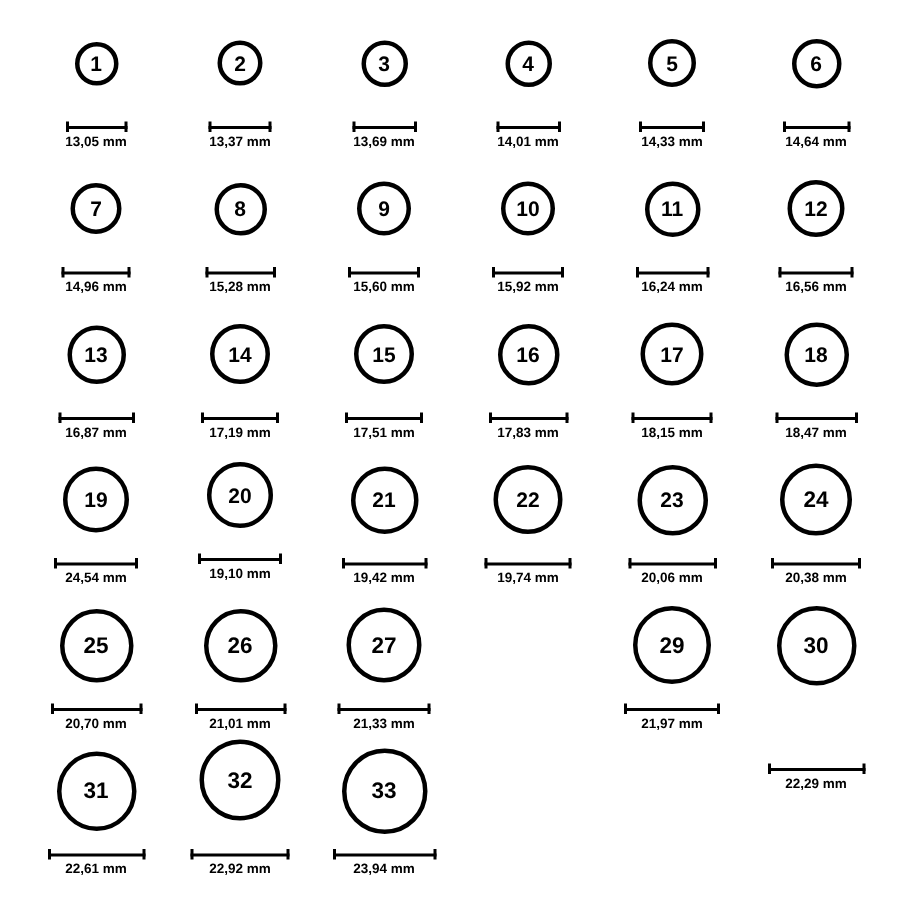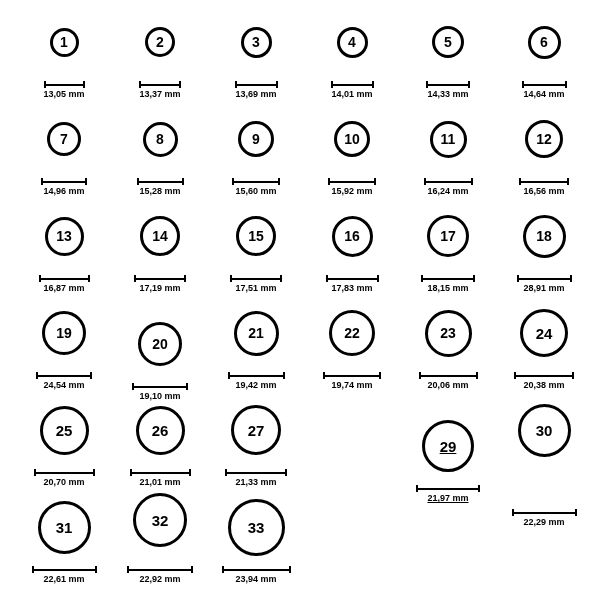--- a/index.html
+++ b/index.html
@@ -341,39 +341,39 @@
         <div class="ring-circle" style="width: 43px; height: 43px;">
           <span class="ring-size-label" style="font-size: 14px;">18</span>
         </div>
       </div>
       <div class="measure-wrap">
         <div class="measure-bar" style="width: 55px;">
           <div class="line"></div>
           <div class="tick left"></div>
           <div class="tick right"></div>
         </div>
-        <div class="measure-text">28,91 mm</div>
+        <div class="measure-text">18,47 mm</div>
       </div>
     </div>
     <div class="ring-cell" style="left: 18px; top: 299px; width: 92px;">
       <div style="height: 68px; display: flex; align-items: center; justify-content: center;">
         <div class="ring-circle" style="width: 44px; height: 44px;">
           <span class="ring-size-label" style="font-size: 14px;">19</span>
         </div>
       </div>
       <div class="measure-wrap">
         <div class="measure-bar" style="width: 56px;">
           <div class="line"></div>
           <div class="tick left"></div>
           <div class="tick right"></div>
         </div>
         <div class="measure-text">24,54 mm</div>
       </div>
     </div>
-    <div class="ring-cell" style="left: 114px; top: 310px; width: 92px;">
+    <div class="ring-cell" style="left: 114px; top: 296px; width: 92px;">
       <div style="height: 68px; display: flex; align-items: center; justify-content: center;">
         <div class="ring-circle" style="width: 44px; height: 44px;">
           <span class="ring-size-label" style="font-size: 14px;">20</span>
         </div>
       </div>
       <div class="measure-wrap">
         <div class="measure-bar" style="width: 56px;">
           <div class="line"></div>
           <div class="tick left"></div>
           <div class="tick right"></div>
@@ -479,21 +479,21 @@
       </div>
       <div class="measure-wrap">
         <div class="measure-bar" style="width: 62px;">
           <div class="line"></div>
           <div class="tick left"></div>
           <div class="tick right"></div>
         </div>
         <div class="measure-text">21,33 mm</div>
       </div>
     </div>
-    <div class="ring-cell" style="left: 402px; top: 412px; width: 92px; text-decoration: underline;">
+    <div class="ring-cell" style="left: 402px; top: 396px; width: 92px;">
       <div style="height: 68px; display: flex; align-items: center; justify-content: center;">
         <div class="ring-circle" style="width: 52px; height: 52px;">
           <span class="ring-size-label" style="font-size: 15px;">29</span>
         </div>
       </div>
       <div class="measure-wrap">
         <div class="measure-bar" style="width: 64px;">
           <div class="line"></div>
           <div class="tick left"></div>
           <div class="tick right"></div>

